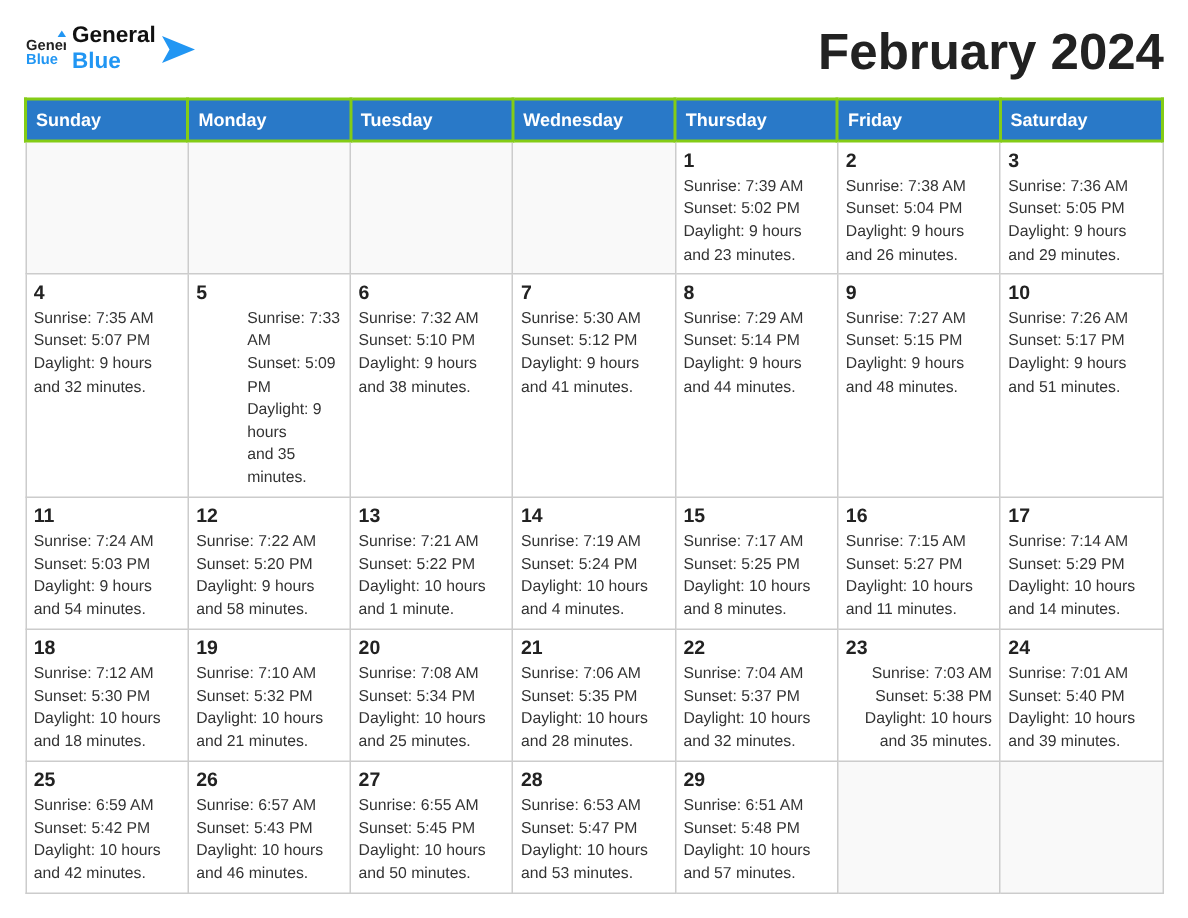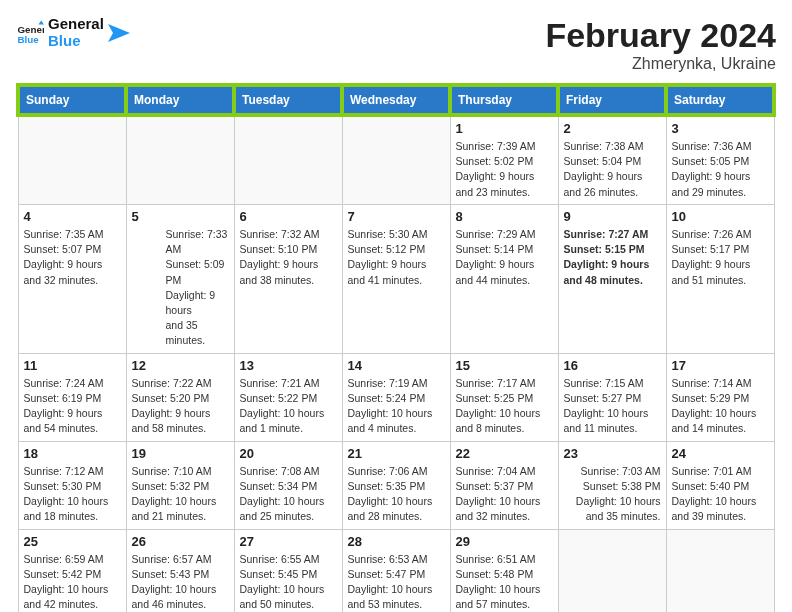--- a/index.html
+++ b/index.html
@@ -42,21 +42,21 @@
       border-collapse: collapse;
       font-size: 11px;
     }
     .calendar th {
       background: #2979C8;
       color: #fff;
       text-align: left;
       padding: 6px 6px;
       font-size: 12px;
       font-weight: bold;
-      border: 4px solid #84cc16;
+      border: 2px solid #84cc16;
     }
     .calendar td {
       border: 1px solid #ccc;
       vertical-align: top;
       padding: 4px 5px;
       width: calc(100%/7);
       height: 88px;
       background: #fff;
     }
     .calendar td.empty {
@@ -89,21 +89,20 @@
         <span style="color:#111;">General</span>
       </div>
       <div style="font-size:15px;font-weight:bold;color:#2196F3;line-height:1.1;">Blue</div>
     </div>
     <svg width="22" height="18" viewBox="0 0 22 18">
       <polygon points="0,18 22,9 0,0 5,9" fill="#2196F3"></polygon>
     </svg>
   </div>
   <div class="title-block">
     <div class="month-year">February 2024</div>
-    <div class="location">Zhmerynka, Ukraine</div>
   </div>
 </div>
 
 <table class="calendar">
   <thead>
     <tr>
     <th>Sunday</th>
         <th>Monday</th>
         <th>Tuesday</th>
         <th>Wednesday</th>
@@ -171,38 +170,38 @@
         </td>
         <td>
           <div class="day-num">8</div>
           <div class="day-info" style="white-space: pre-line;">Sunrise: 7:29 AM
 Sunset: 5:14 PM
 Daylight: 9 hours
 and 44 minutes.</div>
         </td>
         <td>
           <div class="day-num">9</div>
-          <div class="day-info" style="white-space: pre-line; font-weight: bold;">Sunrise: 7:27 AM
+          <div class="day-info" style="white-space: pre-line;">Sunrise: 7:27 AM
 Sunset: 5:15 PM
 Daylight: 9 hours
 and 48 minutes.</div>
         </td>
         <td>
           <div class="day-num">10</div>
           <div class="day-info" style="white-space: pre-line;">Sunrise: 7:26 AM
 Sunset: 5:17 PM
 Daylight: 9 hours
 and 51 minutes.</div>
         </td>
       </tr>
       <tr>
         <td>
           <div class="day-num">11</div>
           <div class="day-info" style="white-space: pre-line;">Sunrise: 7:24 AM
-Sunset: 6:19 PM
+Sunset: 5:03 PM
 Daylight: 9 hours
 and 54 minutes.</div>
         </td>
         <td>
           <div class="day-num">12</div>
           <div class="day-info" style="white-space: pre-line;">Sunrise: 7:22 AM
 Sunset: 5:20 PM
 Daylight: 9 hours
 and 58 minutes.</div>
         </td>

